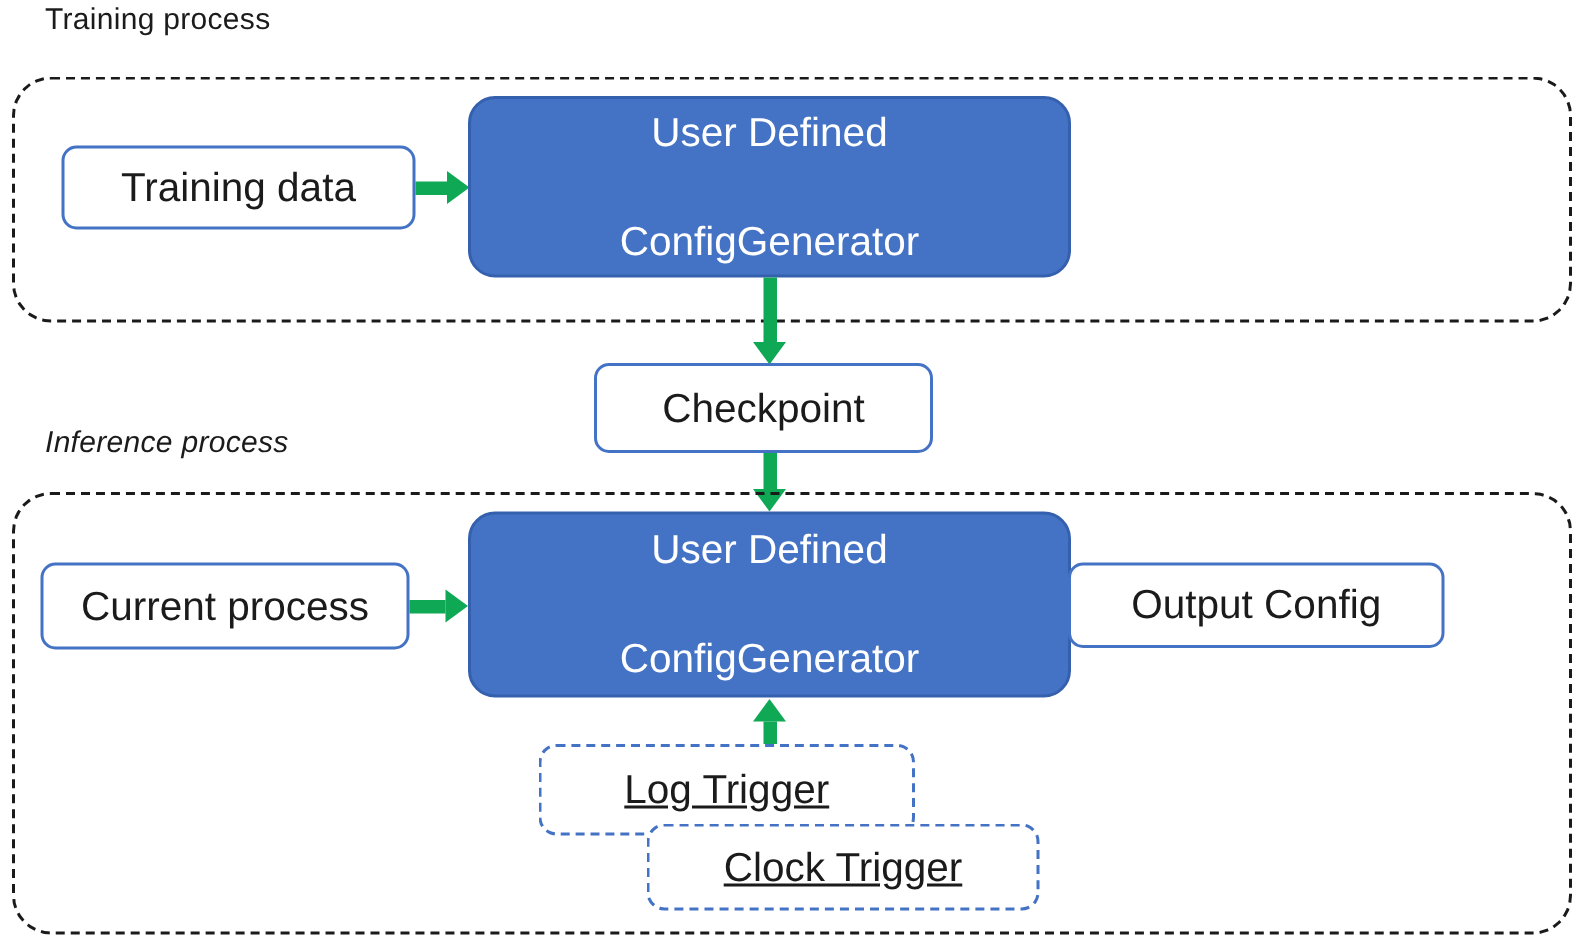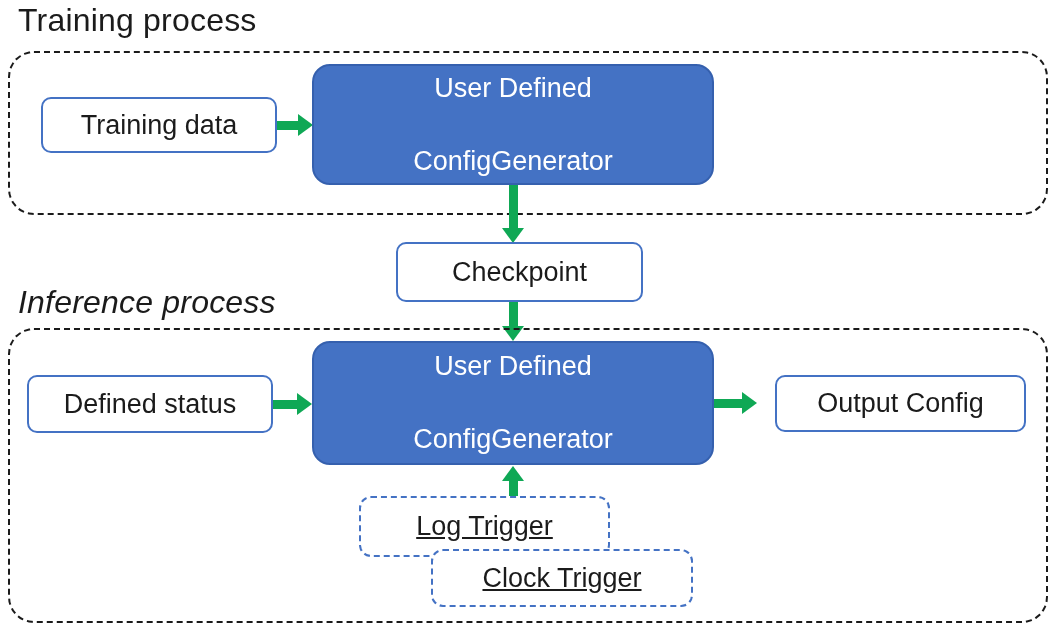--- a/index.html
+++ b/index.html
@@ -16,24 +16,25 @@
   }
   .canvas {
     position: relative;
     width: 1057px;
     height: 631px;
     background: #ffffff;
     overflow: hidden;
   }
   .section-label {
     position: absolute;
-    font-size: 32px;
+    font-size: 20px;
     letter-spacing: 0.2px;
     color: var(--ink);
     white-space: nowrap;
+    margin-left: 12px;
   }
   .dashed-section {
     position: absolute;
     border: 2.5px dashed #1a1a1a;
     border-radius: 26px;
     background: transparent;
   }
   .node {
     position: absolute;
     display: flex;
@@ -108,49 +109,49 @@
   <div class="node solid" style="left:312px; top:64px; width:402px; height:121px;">
     <span>User Defined</span>
     <span>ConfigGenerator</span>
   </div>
 
   <div class="arrow v" style="left:502px; top:185px; width:22px; height:58px;">
     <div class="shaft-v"></div>
     <div class="head-down"></div>
   </div>
 
-  <div class="node plain" style="left:396px; top:242px; width:247px; height:60px;">Checkpoint</div>
+  <div class="node plain" style="left:396px; top:242px; width:226px; height:60px;">Checkpoint</div>
 
   <div class="arrow v" style="left:502px; top:302px; width:22px; height:39px;">
     <div class="shaft-v"></div>
     <div class="head-down"></div>
   </div>
 
   <div class="section-label" style="left:18px; top:284px;font-style:italic;">Inference process</div>
 
   <div class="dashed-section" style="left:8px; top:328px; width:1040px; height:295px;"></div>
 
-  <div class="node plain" style="left:27px; top:375px; width:246px; height:58px;">Defined status</div>
+  <div class="node plain" style="left:27px; top:375px; width:246px; height:58px;">Current process</div>
 
   <div class="arrow h" style="left:273px; top:393px; width:39px; height:22px;">
     <div class="shaft-h"></div>
     <div class="head-right"></div>
   </div>
 
   <div class="node solid" style="left:312px; top:341px; width:402px; height:124px;">
     <span>User Defined</span>
     <span>ConfigGenerator</span>
   </div>
 
   <div class="arrow h" style="left:714px; top:392px; width:43px; height:22px;">
     <div class="shaft-h"></div>
     <div class="head-right"></div>
   </div>
 
-  <div class="node plain" style="left:775px; top:375px; width:251px; height:57px;">Output Config</div>
+  <div class="node plain" style="left:712px; top:375px; width:251px; height:57px;">Output Config</div>
 
   <div class="arrow v" style="left:502px; top:466px; width:22px; height:31px;">
     <div class="head-up"></div>
     <div class="shaft-v"></div>
   </div>
 
   <div class="node trigger" style="left:359px; top:496px; width:251px; height:61px; z-index:1;text-decoration:underline;">Log Trigger</div>
 
   <div class="node trigger" style="left:431px; top:549px; width:262px; height:58px; z-index:2;text-decoration:underline;">Clock Trigger</div>
 

